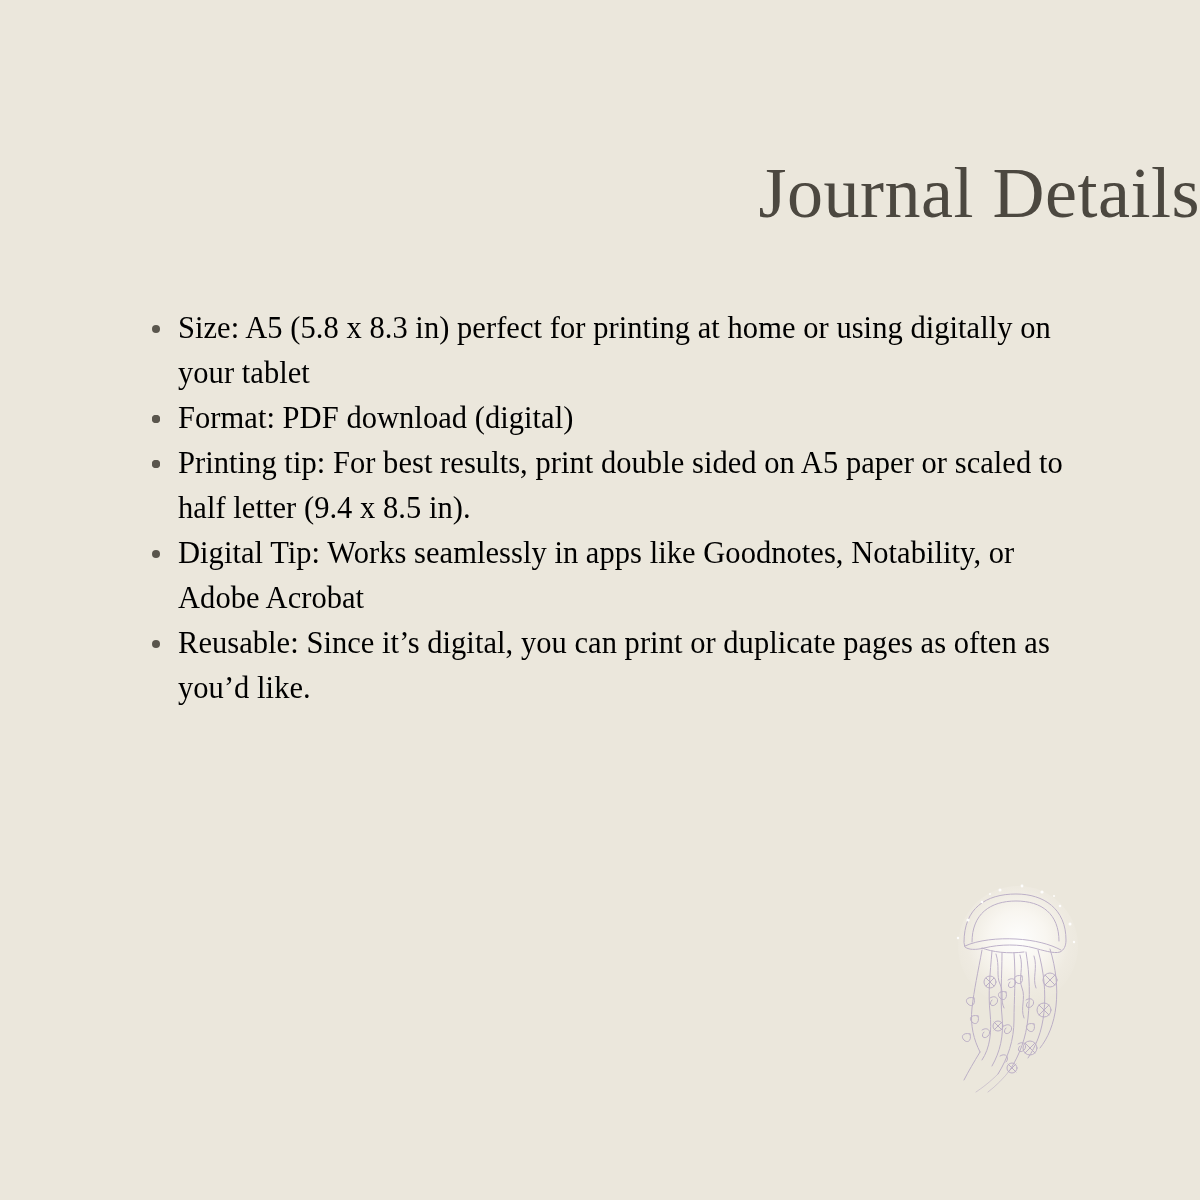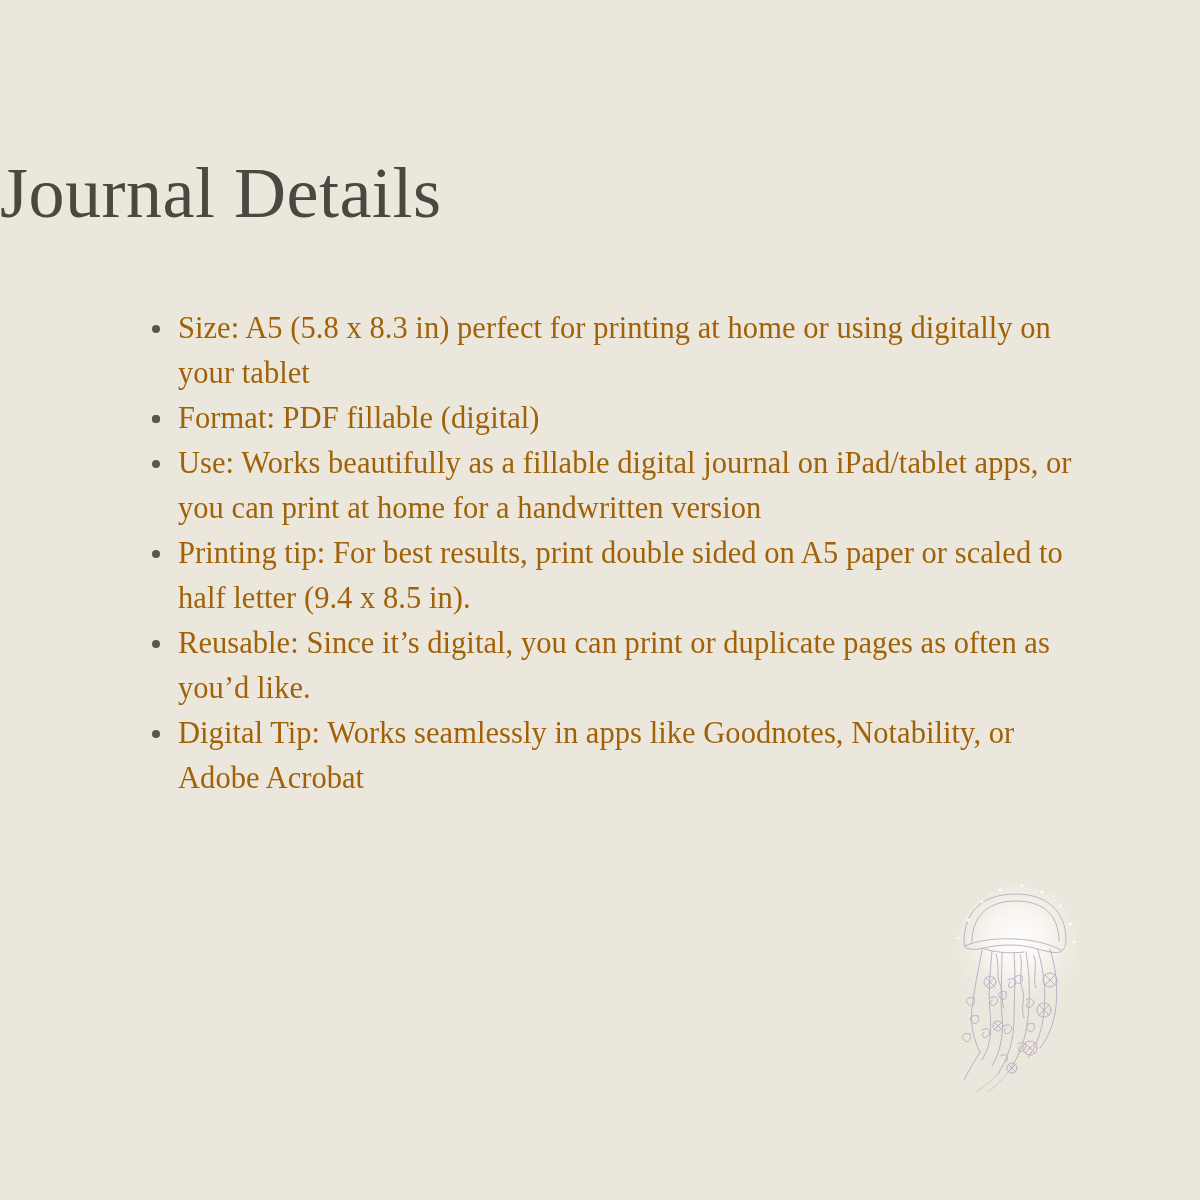--- a/index.html
+++ b/index.html
@@ -21,21 +21,21 @@
     height: 1200px;
     box-sizing: border-box;
   }
 
   
   .title-wrap {
     position: absolute;
     top: 108px;
     left: 0;
     width: 1200px;
-    text-align: left;
+    text-align: right;
   }
   .page-title {
     display: inline-block;
     font-family: "Liberation Serif", "DejaVu Serif", serif;
     font-size: 72px;
     font-weight: 400;
     letter-spacing: 0.5px;
     color: #4c4840;
     line-height: 1.05;
     white-space: nowrap;
@@ -50,21 +50,21 @@
     margin: 0;
     padding: 0;
     list-style: none;
   }
   .detail-item {
     position: relative;
     padding-left: 30px;
     margin: 0 0 0 0;
     font-size: 30.5px;
     line-height: 45px;
-    color: #a16207;
+    color: #000000;
     font-family: "Liberation Serif", "DejaVu Serif", serif;
     text-align: left;
     letter-spacing: 0.05px;
   }
   .detail-item .dot {
     position: absolute;
     left: 4px;
     top: 19px;
     width: 8px;
     height: 8px;
@@ -114,37 +114,36 @@
   <ul class="details-list">
     <li class="detail-item">
       <span class="dot"></span>
       <span>Size: A5 (5.8 x 8.3 in) perfect for printing at home or using digitally on your tablet</span>
     </li>
     <li class="detail-item">
       <span class="dot"></span>
     </li>
     <li class="detail-item">
       <span class="dot"></span>
-      <span>Format: PDF fillable (digital)</span>
-    </li>
-    <li class="detail-item">
-      <span class="dot"></span>
-      <span>Use: Works beautifully as a fillable digital journal on iPad/tablet apps, or you can print at home for a handwritten version</span>
+      <span>Format: PDF download (digital)</span>
+    </li>
+    <li class="detail-item">
+      <span class="dot"></span>
     </li>
     <li class="detail-item">
       <span class="dot"></span>
       <span>Printing tip: For best results, print double sided on A5 paper or scaled to half letter (9.4 x 8.5 in).</span>
     </li>
     <li class="detail-item">
       <span class="dot"></span>
+      <span>Digital Tip: Works seamlessly in apps like Goodnotes, Notability, or Adobe Acrobat</span>
+    </li>
+    <li class="detail-item">
+      <span class="dot"></span>
       <span>Reusable: Since it’s digital, you can print or duplicate pages as often as you’d like.</span>
-    </li>
-    <li class="detail-item">
-      <span class="dot"></span>
-      <span>Digital Tip: Works seamlessly in apps like Goodnotes, Notability, or Adobe Acrobat</span>
     </li>
   </ul>
 
   <div class="jellyfish">
     <div class="jelly-glow"></div>
     <svg class="jelly-svg" viewBox="0 0 160 215" xmlns="http://www.w3.org/2000/svg">
       <g fill="none" stroke="#b3a5c2" stroke-width="1" stroke-linecap="round" stroke-linejoin="round" opacity="0.85">
 
         <path d="M26 62 C26 28, 48 14, 78 14 C106 14, 128 29, 128 60 C128 66, 126 70, 122 72
                  C116 74, 104 70, 96 68 C82 64, 62 64, 46 68 C38 70, 30 70, 27 67 Z"></path>

